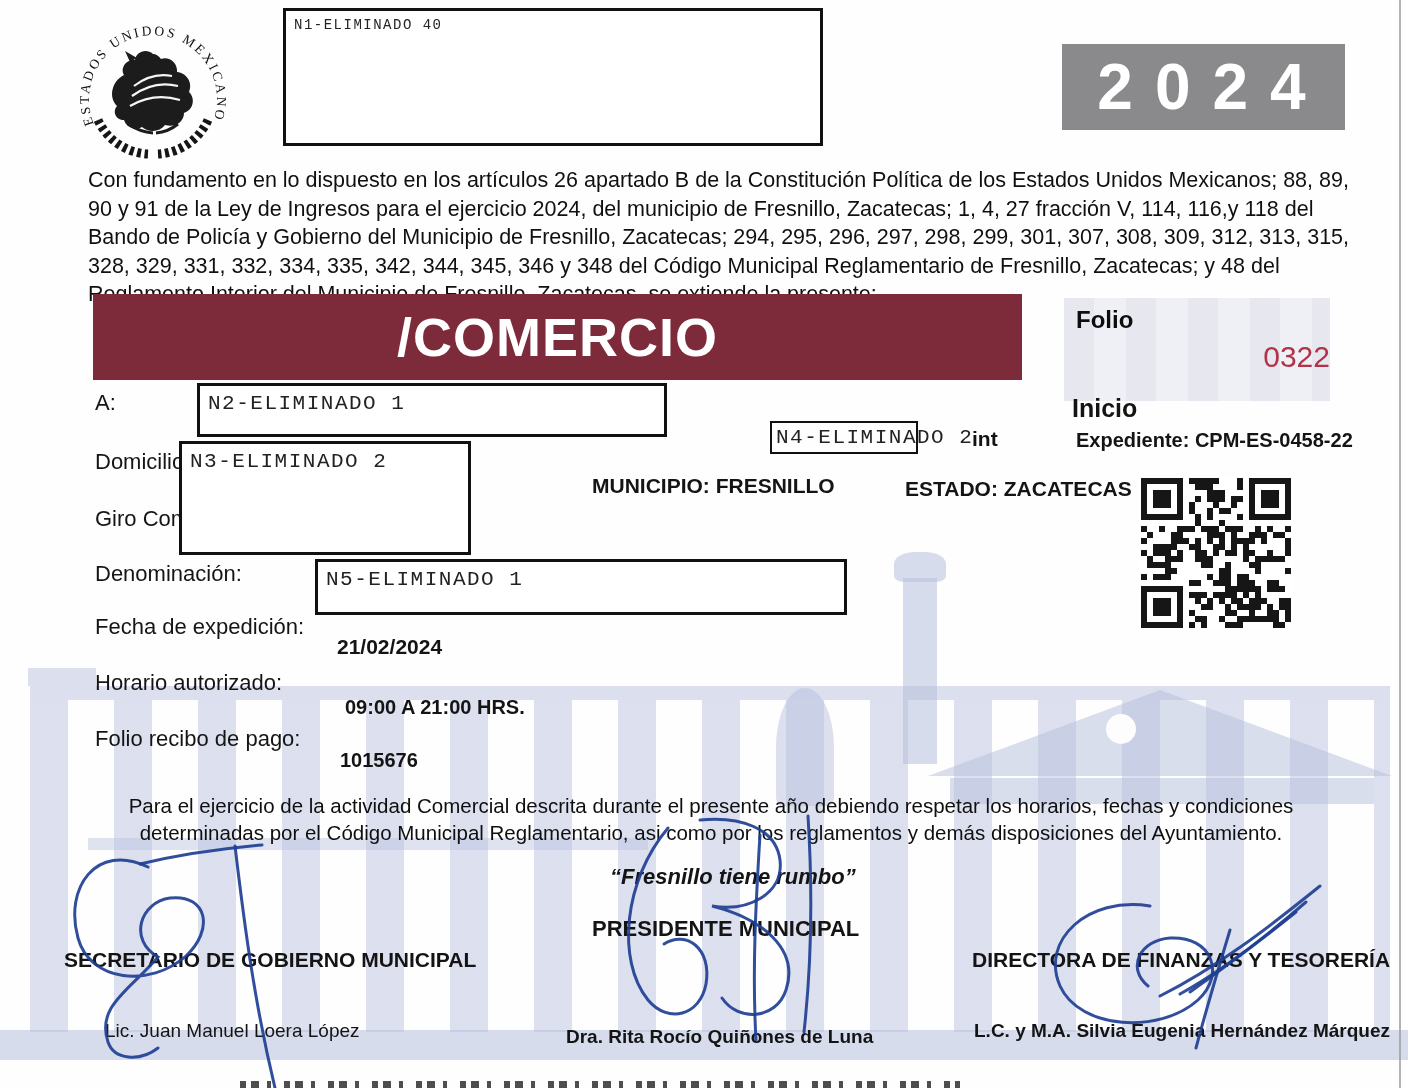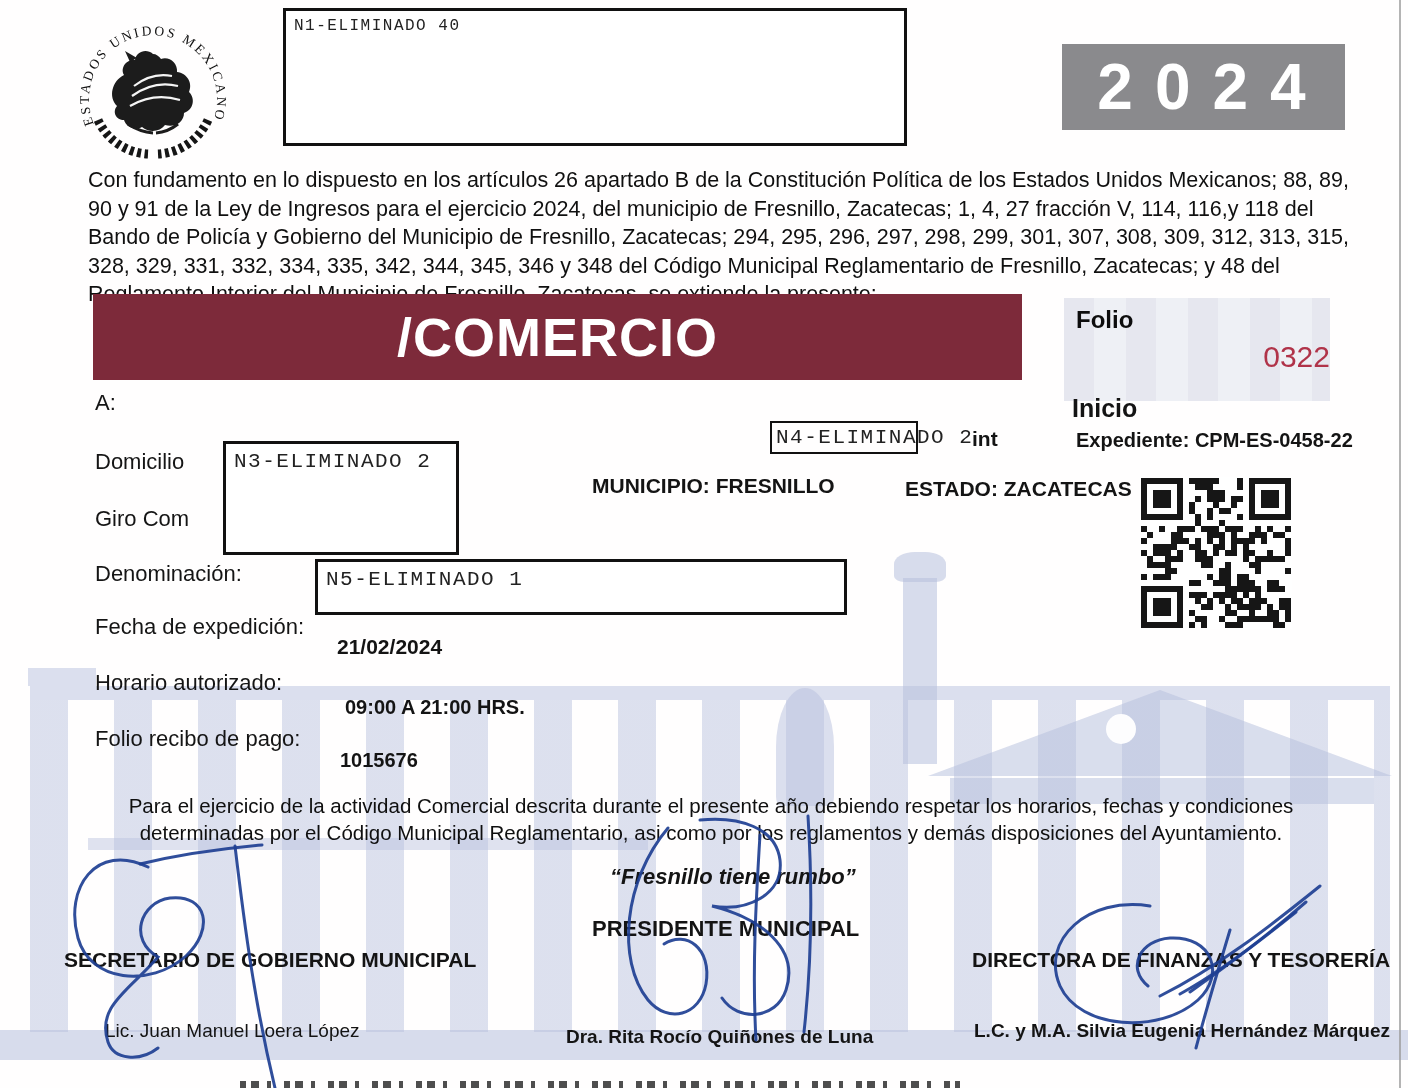--- a/index.html
+++ b/index.html
@@ -27,40 +27,40 @@
   .scan-line{left:1399px;top:0;width:2px;height:1088px;background:#9b9b9b;opacity:.75;z-index:2;}
   .cutoff{left:240px;top:1081px;width:720px;height:7px;opacity:.85;z-index:4;
     background:repeating-linear-gradient(90deg,#2f2f2f 0 6px,transparent 6px 11px,#2f2f2f 11px 19px,transparent 19px 27px,#2f2f2f 27px 31px,transparent 31px 44px);}
 
   
   .z3{z-index:3;} .z4{z-index:4;}
   .seal{left:68px;top:4px;width:170px;height:170px;}
   .redact{background:#fff;border:3px solid #111;box-sizing:border-box;
     font-family:"Liberation Mono", monospace;font-size:21px;letter-spacing:1.5px;color:#222;
     padding:6px 8px;white-space:nowrap;}
-  .box-n1{left:283px;top:8px;width:624px;height:138px;font-size:16px;}
+  .box-n1{left:283px;top:8px;width:540px;height:138px;font-size:14px;}
   .year{left:1062px;top:44px;width:283px;height:86px;background:#8a8a8d;color:#fff;
     display:flex;align-items:center;justify-content:center;font-weight:bold;font-size:64px;letter-spacing:22px;padding-left:18px;box-sizing:border-box;}
   .legal{left:88px;top:166px;width:1272px;font-size:21.5px;line-height:28.5px;color:#101010;}
   .banner{left:93px;top:294px;width:929px;height:86px;background:#7d2a3a;color:#fff;
     display:flex;align-items:center;justify-content:center;}
   .banner .w1{font-size:46px;}
   .banner .w2{font-size:54px;font-weight:bold;letter-spacing:1px;}
   .folio-panel{left:1064px;top:298px;width:266px;height:103px;
     background:repeating-linear-gradient(90deg,#e6e7ef 0 30px,#eef0f5 30px 62px);}
   .folio-label{left:12px;top:8px;font-weight:bold;font-size:24px;color:#0d0d0d;position:absolute;}
   .folio-value{left:0;top:42px;width:100%;text-align:right;font-size:30px;color:#b03349;position:absolute;}
   .inicio{left:1072px;top:394px;font-weight:bold;font-size:25px;}
   .expediente{left:1076px;top:429px;font-weight:bold;font-size:20px;}
 
   .lbl{font-size:22px;color:#151515;}
   .lbl-a{left:95px;top:390px;}
   .box-n2{left:197px;top:383px;width:470px;height:54px;}
   .lbl-dom{left:95px;top:449px;}
-  .box-n3{left:179px;top:441px;width:236px;height:114px;margin-left:44px;}
+  .box-n3{left:179px;top:441px;width:292px;height:114px;}
   .lbl-giro{left:95px;top:506px;}
   .n4-wrap{left:770px;top:421px;width:280px;height:40px;}
   .n4-border{position:absolute;left:0;top:0;width:148px;height:33px;border:2.5px solid #111;box-sizing:border-box;}
   .n4-text{position:absolute;left:6px;top:5px;font-family:"Liberation Mono", monospace;font-size:21px;letter-spacing:1.5px;color:#222;white-space:nowrap;}
   .n4-int{position:absolute;left:202px;top:6px;font-weight:bold;font-size:21px;}
   .municipio{left:592px;top:474px;font-weight:bold;font-size:21px;}
   .estado{left:905px;top:477px;font-weight:bold;font-size:21px;}
   .lbl-den{left:95px;top:561px;}
   .box-n5{left:315px;top:559px;width:532px;height:56px;}
   .lbl-fecha{left:95px;top:614px;}
@@ -137,20 +137,21 @@
   </div>
 
   <div class="abs z3 folio-panel">
     <span class="folio-label">Folio</span>
     <span class="folio-value">0322</span>
   </div>
   <div class="abs z3 inicio">Inicio</div>
   <div class="abs z3 expediente">Expediente: CPM-ES-0458-22</div>
 
   <div class="abs z3 lbl lbl-a">A:</div>
+  <div class="abs z4 redact box-n2">N2-ELIMINADO 1</div>
 
   <div class="abs z3 lbl lbl-dom">Domicilio</div>
   <div class="abs z4 redact box-n3">N3-ELIMINADO 2</div>
 
   <div class="abs z3 lbl lbl-giro">Giro Com</div>
 
   <div class="abs z3 n4-wrap">
     <div class="n4-border"></div>
     <span class="n4-text">N4-ELIMINADO 2</span>
     <span class="n4-int">int</span>

